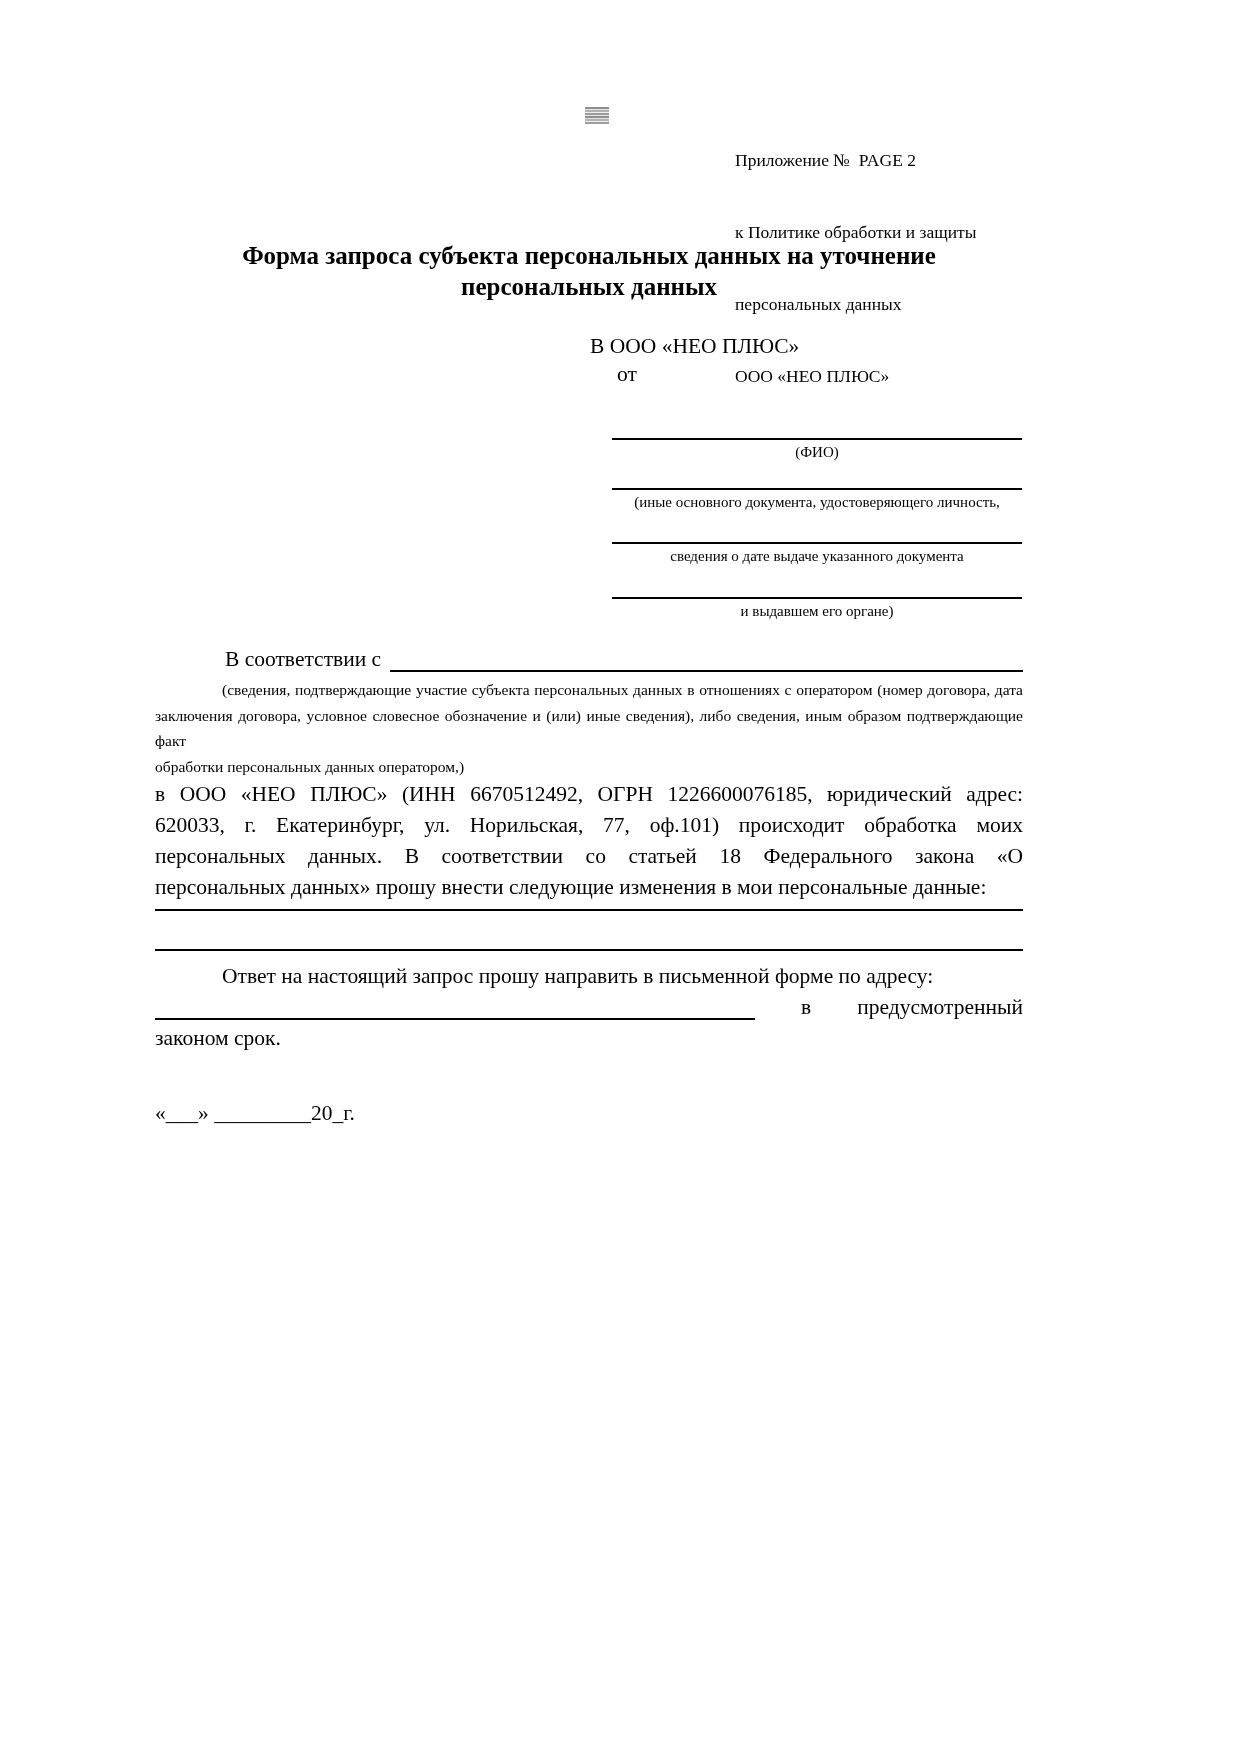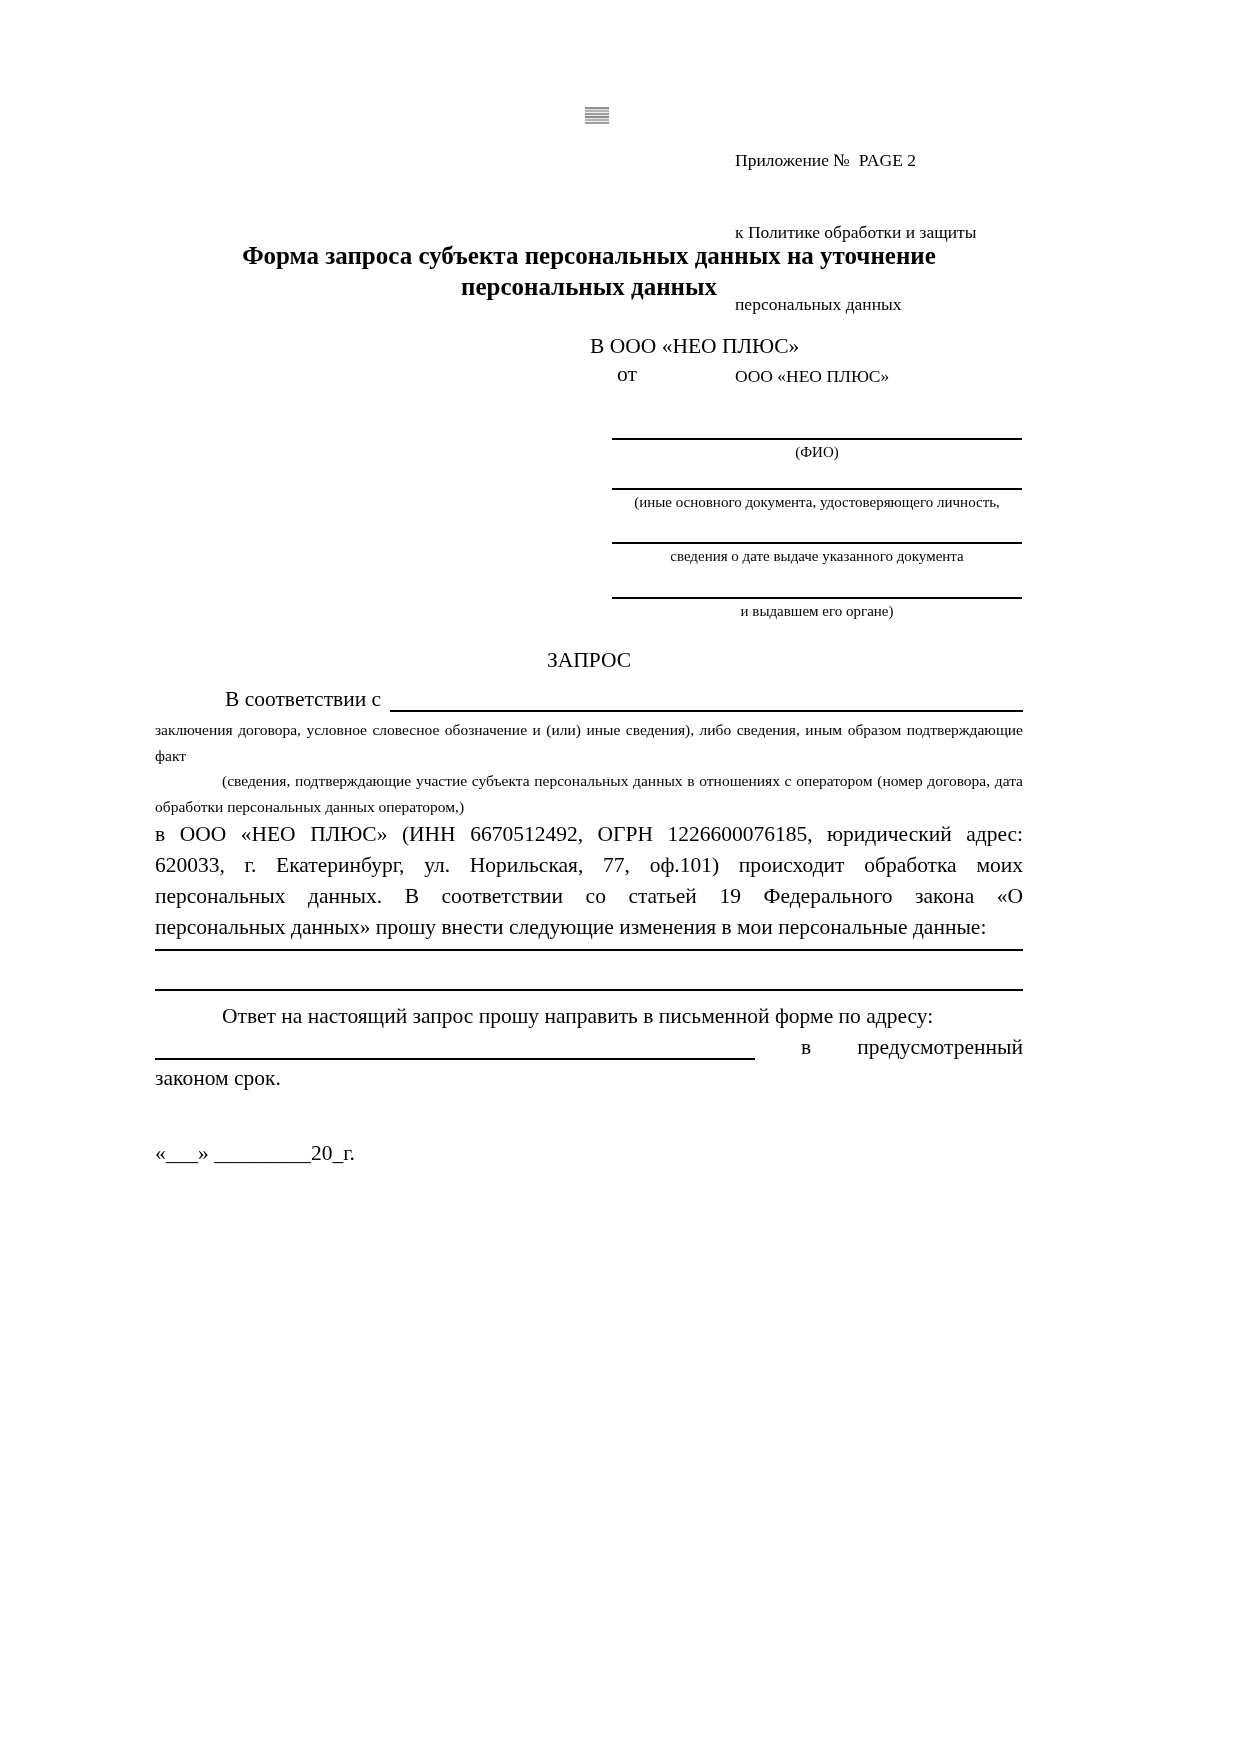--- a/index.html
+++ b/index.html
@@ -172,37 +172,36 @@
       <div class="blank-line"></div>
       <div class="caption">сведения о дате выдаче указанного документа</div>
     </div>
     <div class="field f4">
       <div class="blank-line"></div>
       <div class="caption">и выдавшем его органе)</div>
     </div>
   </div>
 
   <div class="request">
-    <div class="req-heading">ЗАПРОС</div>
 
     <div class="intro-line">
       <span class="intro-prefix">В соответствии с</span>
       <div class="intro-blank"></div>
     </div>
 
     <div class="footnote">
+      <div class="fn-line first">(сведения, подтверждающие участие субъекта персональных данных в отношениях с оператором (номер договора, дата</div>
       <div class="fn-line">заключения договора, условное словесное обозначение и (или) иные сведения), либо сведения, иным образом подтверждающие факт</div>
-      <div class="fn-line first">(сведения, подтверждающие участие субъекта персональных данных в отношениях с оператором (номер договора, дата</div>
       <div class="fn-line last">обработки персональных данных оператором,)</div>
     </div>
 
     <div class="body-par">
       <div class="body-line">в ООО «НЕО ПЛЮС» (ИНН 6670512492, ОГРН 1226600076185, юридический адрес:</div>
       <div class="body-line">620033, г. Екатеринбург, ул. Норильская, 77, оф.101) происходит обработка моих</div>
-      <div class="body-line">персональных данных. В соответствии со статьей 19 Федерального закона «О</div>
+      <div class="body-line">персональных данных. В соответствии со статьей 18 Федерального закона «О</div>
       <div class="body-line last">персональных данных» прошу внести следующие изменения в мои персональные данные:</div>
     </div>
 
     <div class="blank-line blank-full b1"></div>
     <div class="blank-line blank-full b2"></div>
 
     <p class="reply-intro">Ответ на настоящий запрос прошу направить в письменной форме по адресу:</p>
 
     <div class="reply-line2">
       <div class="addr-blank"></div>

